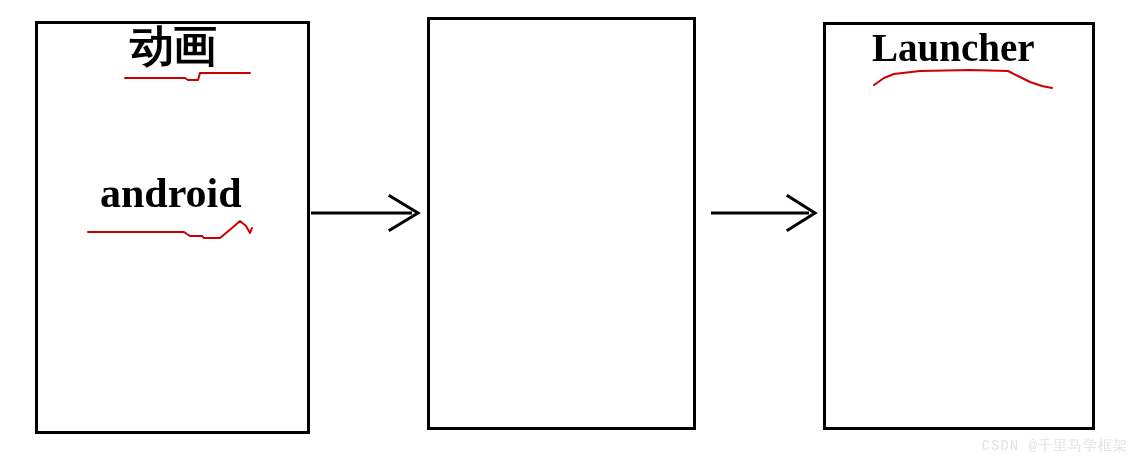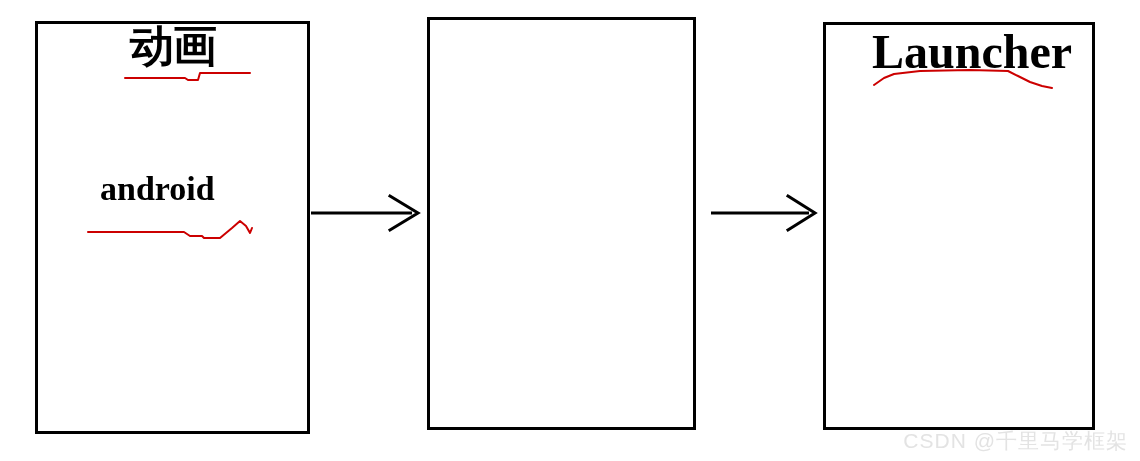--- a/index.html
+++ b/index.html
@@ -33,50 +33,50 @@
     line-height: 1;
   }
   #label-animation {
     left: 130px; top: 24px;
     font-size: 44px;
     font-family: "DejaVu Sans", sans-serif;
     letter-spacing: -1px;
   }
   #label-android {
     left: 100px; top: 172px;
-    font-size: 34px;
+    font-size: 42px;
   }
   #label-fallback {
     left: 437px; top: 28px;
     font-size: 36px;
   }
   #label-launcher {
     left: 872px; top: 28px;
-    font-size: 48px;
+    font-size: 39px;
   }
 
   .annot {
     position: absolute;
     overflow: visible;
     pointer-events: none;
   }
   #annot-animation { left: 110px; top: 64px;  width: 160px; height: 28px; }
   #annot-android   { left: 80px;  top: 216px; width: 180px; height: 30px; }
   #annot-launcher  { left: 860px; top: 58px;  width: 195px; height: 40px; }
 
   .arrow { position: absolute; overflow: visible; }
   #arrow-1 { left: 308px; top: 192px; width: 115px; height: 42px; }
   #arrow-2 { left: 708px; top: 192px; width: 112px; height: 42px; }
 
   #watermark {
     position: absolute;
     right: 12px;
     bottom: 6px;
-    font-family: Liberation Sans, sans-serif;
-    font-size: 21px;
+    font-family: Liberation Mono, monospace;
+    font-size: 14px;
     color: #e3e3e3;
     white-space: nowrap;
     letter-spacing: 1px;
   }
 </style>
 </head>
 <body>
 
 <div id="canvas">
 

